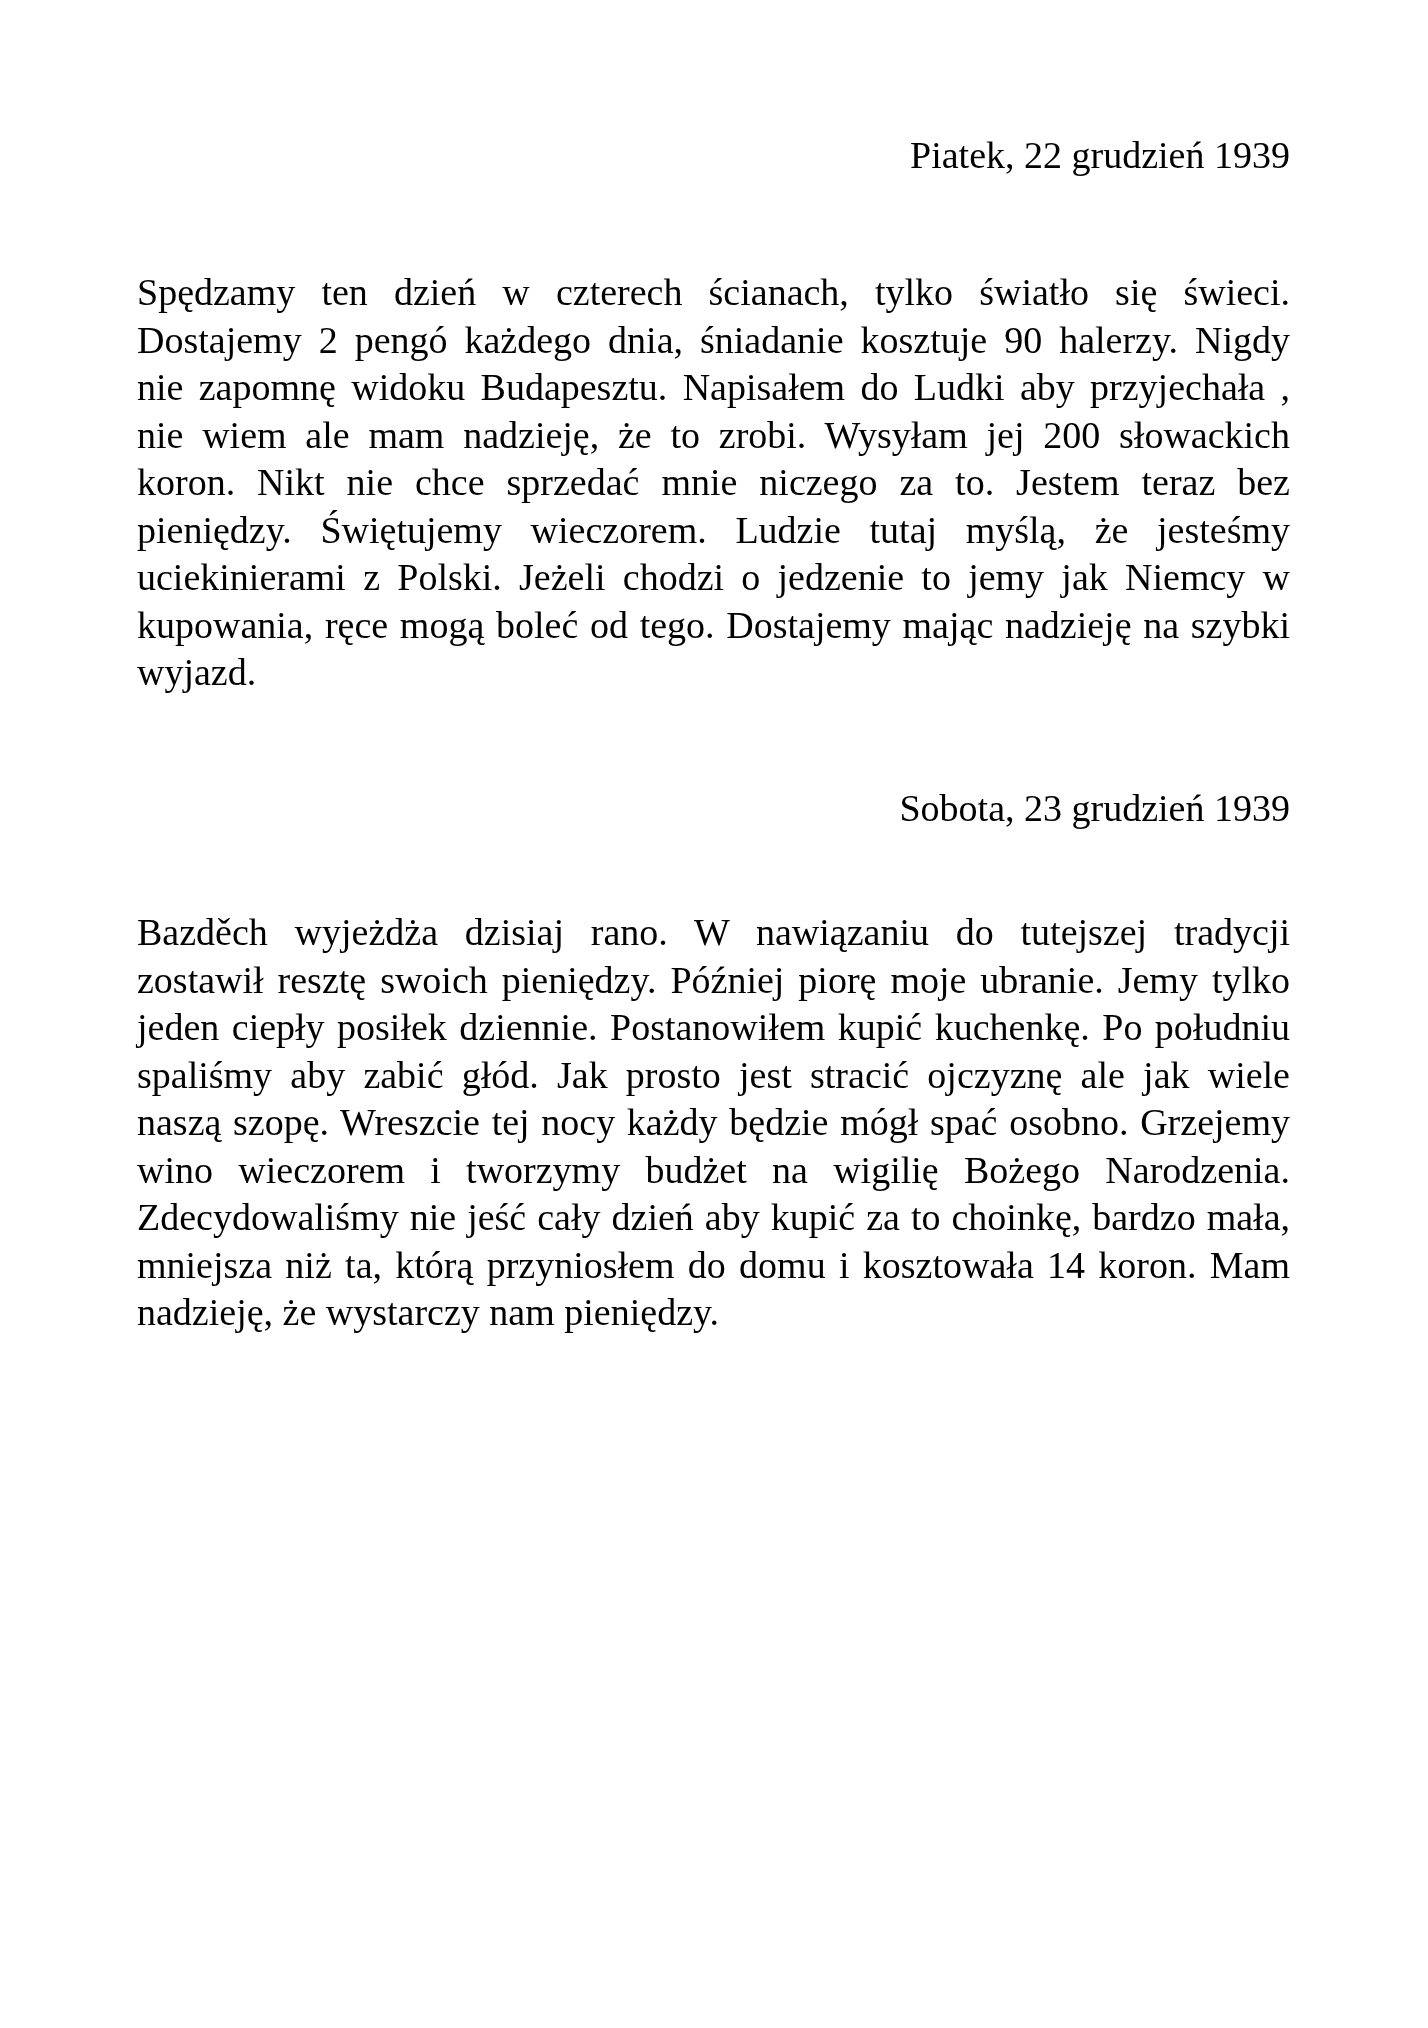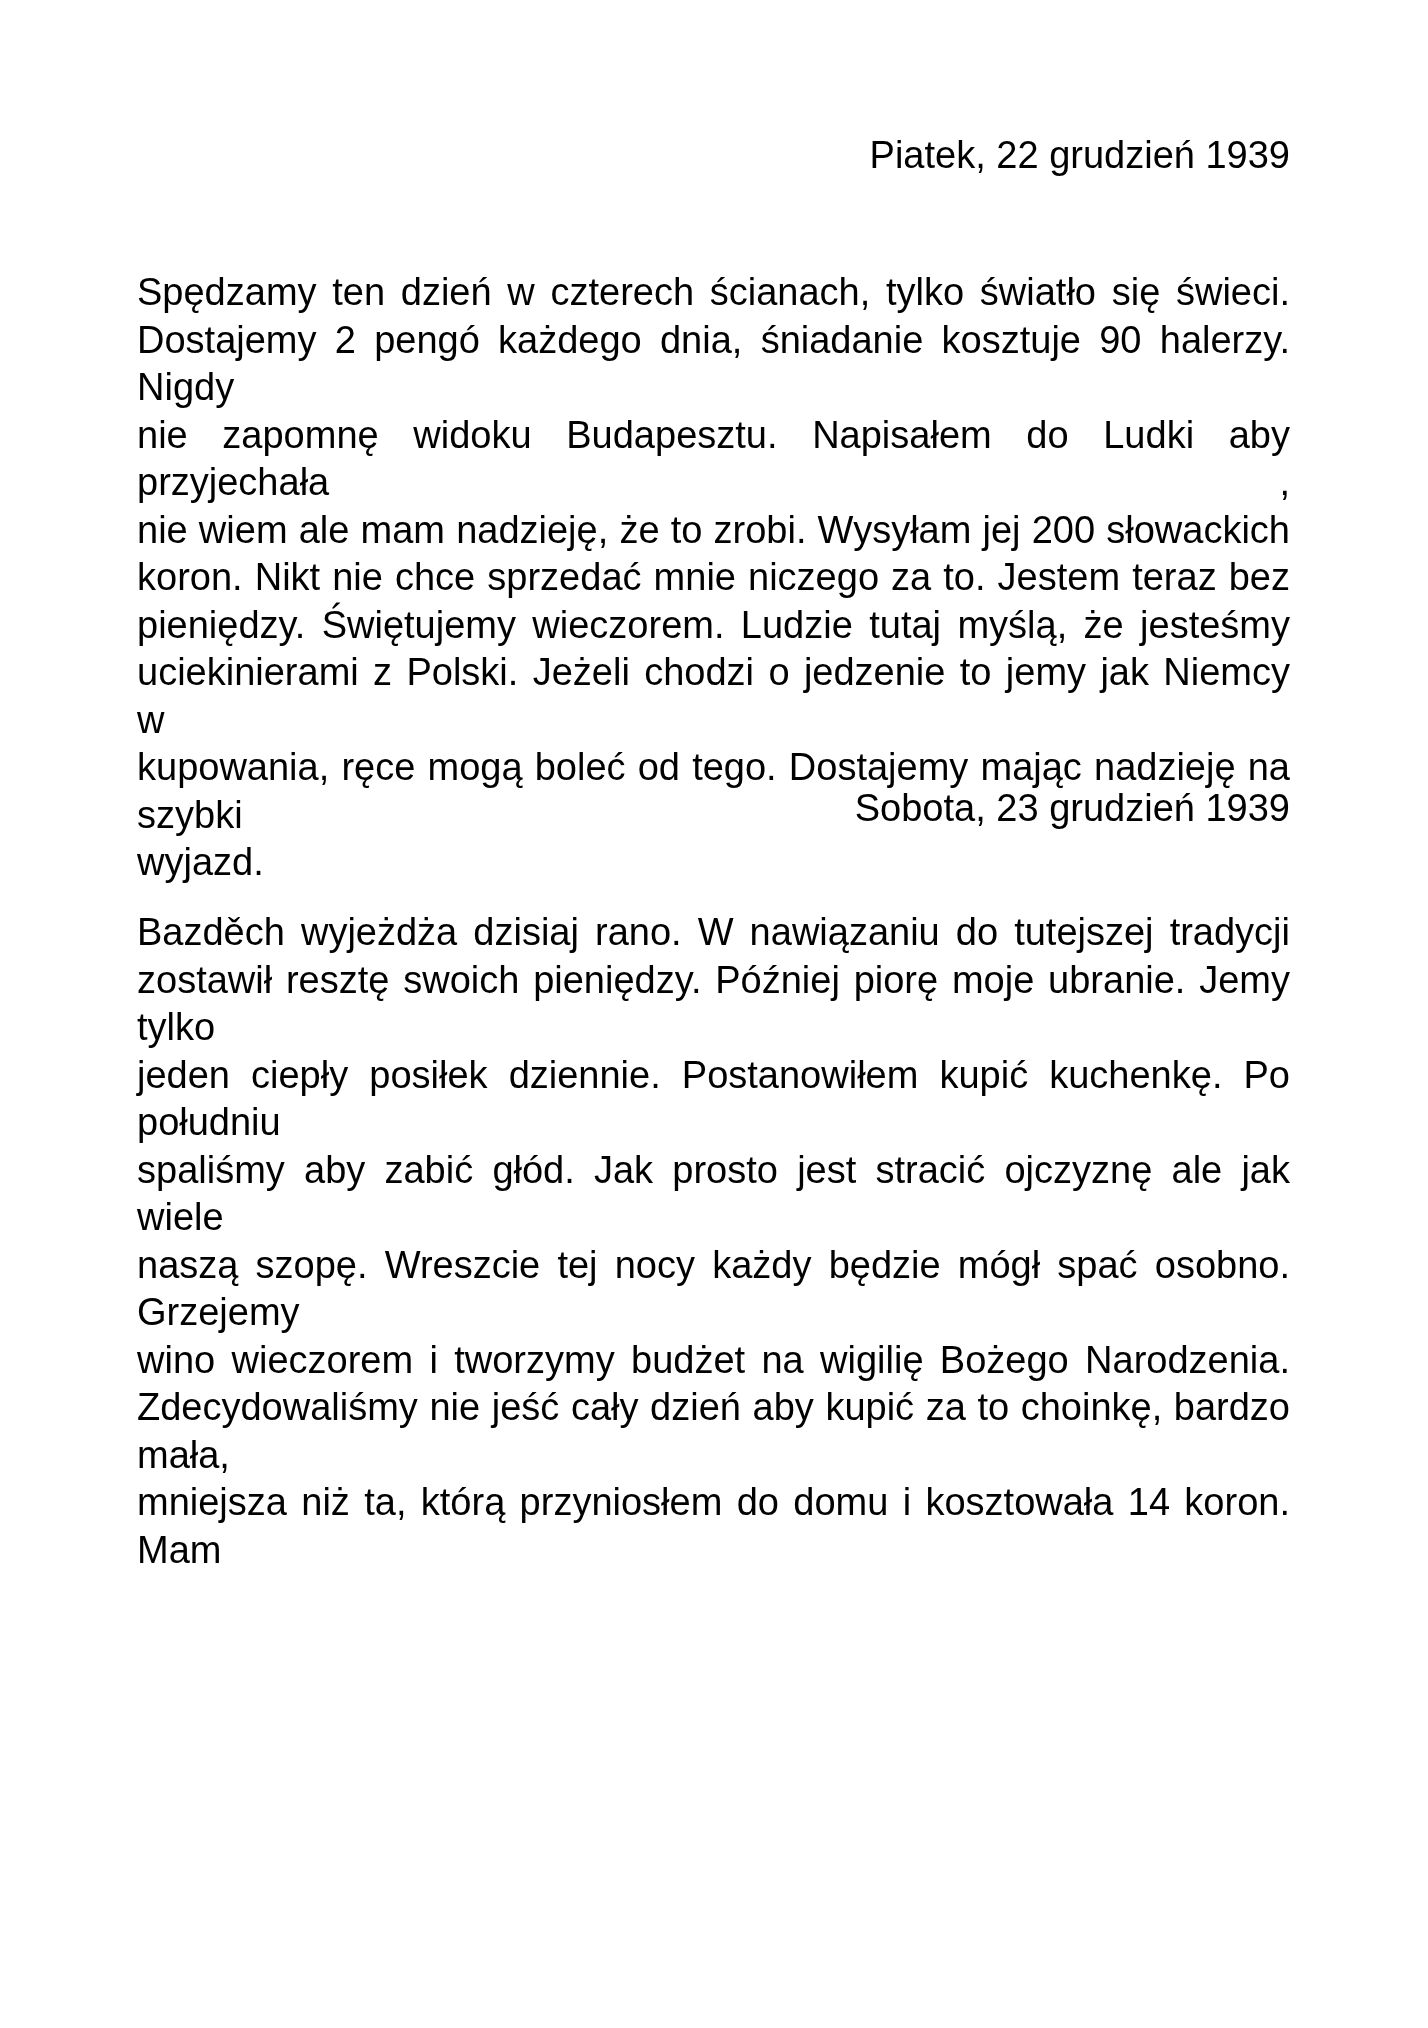--- a/index.html
+++ b/index.html
@@ -6,21 +6,21 @@
     margin: 0;
     padding: 0;
     background: #ffffff;
   }
   .page {
     position: relative;
     width: 1428px;
     height: 2028px;
     background: #ffffff;
     color: #000000;
-    font-family: Liberation Sans, sans-serif;
+    font-family: Liberation Serif, serif;
     font-size: 38px;
     overflow: hidden;
   }
   .heading {
     position: absolute;
     left: 137px;
     width: 1153px;
     line-height: 47.5px;
     text-align: right;
     white-space: nowrap;
@@ -69,15 +69,16 @@
 
   <div class="para para-2">
     <div class="line">Bazděch wyjeżdża dzisiaj rano. W nawiązaniu do tutejszej tradycji</div>
     <div class="line">zostawił resztę swoich pieniędzy. Później piorę moje ubranie. Jemy tylko</div>
     <div class="line">jeden ciepły posiłek dziennie. Postanowiłem kupić kuchenkę. Po południu</div>
     <div class="line">spaliśmy aby zabić głód. Jak prosto jest stracić ojczyznę ale jak wiele</div>
     <div class="line">naszą szopę. Wreszcie tej nocy każdy będzie mógł spać osobno. Grzejemy</div>
     <div class="line">wino wieczorem i tworzymy budżet na wigilię Bożego Narodzenia.</div>
     <div class="line">Zdecydowaliśmy nie jeść cały dzień aby kupić za to choinkę, bardzo mała,</div>
     <div class="line">mniejsza niż ta, którą przyniosłem do domu i kosztowała 14 koron. Mam</div>
+    <div class="line last">nadzieję, że wystarczy nam pieniędzy.</div>
   </div>
 
 </div>
 
 </body></html>

